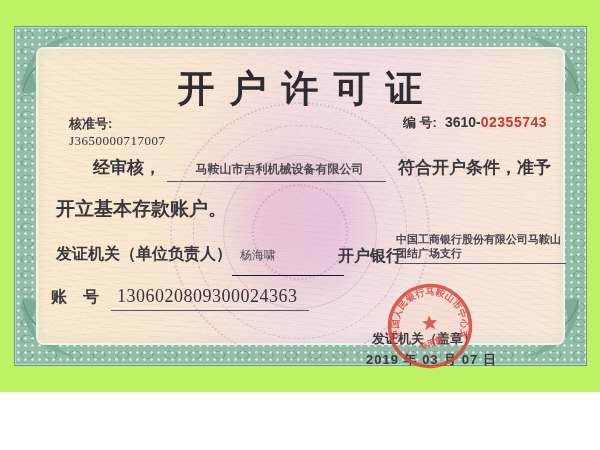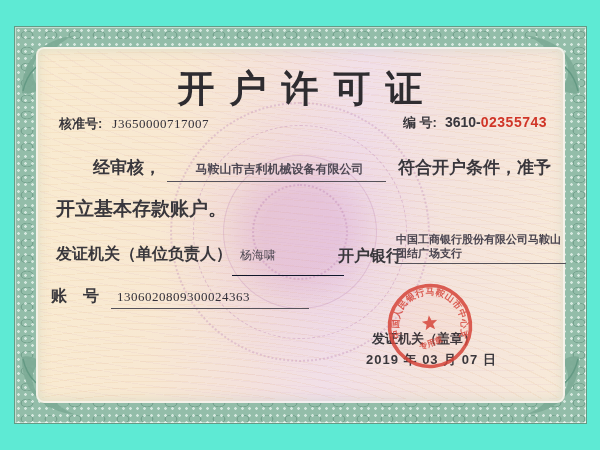--- a/index.html
+++ b/index.html
@@ -1,18 +1,18 @@
 <!DOCTYPE html>
 <html><head>
 <meta charset="utf-8">
 <style>
   html,body{margin:0;padding:0;background:#ffffff;}
   .page{
-    position:relative;width:600px;height:450px;overflow:hidden;
-    background:#5eead4;
+    position:relative;width:600px;height:392px;overflow:hidden;
+    background:#bef264;
     font-family:"Liberation Sans","DejaVu Sans",sans-serif;
   }
   
   .frame{
     position:absolute;left:14px;top:26px;right:13px;bottom:26px;
     background-color:#93bda9;
     background-image:
       radial-gradient(circle, rgba(235,247,241,.75) 1px, transparent 1.6px),
       radial-gradient(ellipse 9px 6px at 50% 50%, transparent 5px, rgba(52,104,84,.30) 5.5px, rgba(52,104,84,.30) 6px, transparent 6.8px);
     background-size:7px 7px, 24px 16px;
@@ -50,21 +50,21 @@
   .c-br{right:16px;bottom:29px;transform:scale(-1,-1);}
   
   .lbl{font-weight:bold;color:#39373c;}
   .serif{font-family:"Liberation Serif","DejaVu Serif",serif;}
   .title{
     position:absolute;left:0;right:0;top:64px;text-align:center;
     font-family:"Liberation Serif","DejaVu Serif",serif;
     font-size:37px;font-weight:bold;color:#2e2c30;
     letter-spacing:15px;padding-left:15px;
   }
-  .approval-row{position:absolute;left:59px;top:115px;display:flex;align-items:baseline;font-size:13px;}
+  .approval-row{position:absolute;left:59px;top:115px;display:flex;align-items:baseline;font-size:13px;flex-direction:column;}
   .approval-row .val{margin-left:10px;color:#33313a;letter-spacing:.5px;}
   .serial-row{position:absolute;left:403px;top:114px;display:flex;align-items:flex-start;font-size:13px;}
   .serial-row .pfx{margin-left:8px;font-weight:bold;color:#38363d;font-size:14px;}
   .serial-row .red{color:#d03528;font-weight:bold;font-size:14px;letter-spacing:.5px;}
   .sentence{position:absolute;left:93px;top:156px;width:458px;display:flex;align-items:baseline;}
   .fs17{font-size:17px;white-space:nowrap;}
   .company-line{
     flex:1;margin:0 12px 0 6px;border-bottom:1px solid #55525a;
     font-size:12px;font-weight:bold;color:#4f4954;white-space:nowrap;
     padding:0 0 3px 6px;
@@ -76,21 +76,21 @@
   .name-line{width:104px;border-bottom:1px solid #0f172a;font-size:12px;color:#514b55;padding:0 0 11px 8px;white-space:nowrap;}
   .bank-label{position:absolute;left:338px;top:246px;}
   .bank-block{
     position:absolute;left:396px;top:232px;width:170px;
     font-size:11px;font-weight:bold;color:#4a4550;line-height:14px;
     border-bottom:1px solid #55525a;padding-bottom:3px;white-space:nowrap;
   }
   .account-row{position:absolute;left:51px;top:286px;display:flex;align-items:baseline;}
   .account-line{width:192px;margin-left:12px;border-bottom:1px solid #55525a;
     font-family:"Liberation Serif","DejaVu Serif",serif;
-    font-size:13px;color:#33313a;letter-spacing:.5px;padding:0 0 3px 6px;white-space:nowrap;}
+    font-size:18px;color:#33313a;letter-spacing:.5px;padding:0 0 3px 6px;white-space:nowrap;}
   .issuer{position:absolute;left:372px;top:330px;font-size:13px;font-weight:bold;color:#39373c;white-space:nowrap;}
   .issue-date{position:absolute;left:366px;top:351px;font-size:13px;font-weight:bold;color:#39373c;letter-spacing:1px;white-space:nowrap;}
   .seal{position:absolute;left:383px;top:281px;width:94px;height:90px;opacity:.85;transform:rotate(-6deg);}
 </style>
 </head>
 <body>
 
 <div class="page">
 
   <div class="frame"></div>

